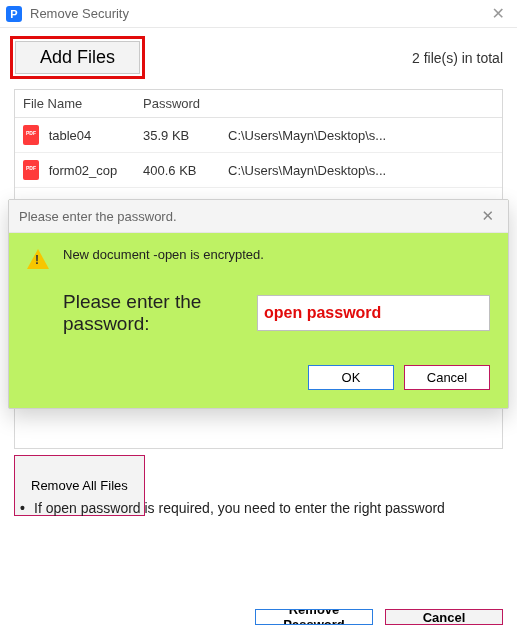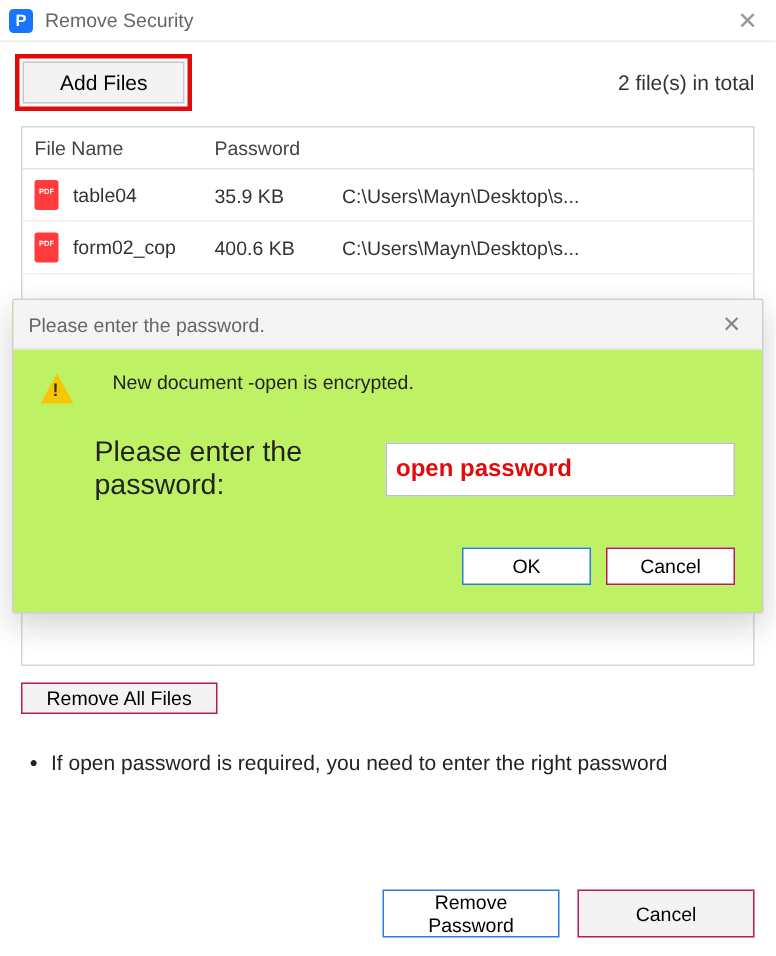--- a/index.html
+++ b/index.html
@@ -44,21 +44,21 @@
     padding: 8px 14px 10px 10px;
   }
   .add-files-wrap {
     border: 3px solid #e20b0b;
     padding: 2px;
   }
   .add-files-btn {
     background: #f3f3f3;
     border: 1px solid #c9c9c9;
     padding: 5px 24px;
-    font-size: 14px;
+    font-size: 18px;
     cursor: default;
   }
   .total { color: #333; font-size: 14px; }
 
   
   .table-wrap {
     margin: 0 14px;
     border: 1px solid #d8d8d8;
     height: 360px;
     position: relative;
@@ -118,21 +118,21 @@
   .modal-title {
     background: #f4f4f4;
     color: #666;
     font-size: 13px;
     padding: 7px 10px;
     display:flex; justify-content:space-between; align-items:center;
     border-bottom:1px solid #e6e6e6;
   }
   .modal-close { color:#888; font-size:15px; padding:0 4px; }
   .modal-body { padding: 14px 18px 18px 18px; }
-  .msgrow { display:flex; align-items:flex-start; gap:26px; margin-bottom:22px; }
+  .msgrow { display:flex; align-items:flex-start; gap:14px; margin-bottom:22px; }
   .warn-icon {
     width:0;height:0;
     border-left:11px solid transparent;
     border-right:11px solid transparent;
     border-bottom:20px solid #f7c600;
     position:relative;
     margin-top:2px;
     flex-shrink:0;
   }
   .warn-icon::after{
@@ -167,42 +167,42 @@
     cursor:default;
     text-align:center;
   }
   .btn.primary { border:1px solid #2a7de1; }
 
   
   .remove-all {
     position:absolute;
     left:14px; top:455px;
   }
-  .remove-all .btn { padding:2px 16px; background:#f3f3f3; }
+  .remove-all .btn { padding:22px 16px; background:#f3f3f3; }
 
   .info {
     position:absolute;
     left:20px; right:14px;
     top:498px;
     font-size:14px;
     color:#222;
     line-height:1.45;
   }
   .info ul { list-style:none; }
   .info li { position:relative; padding-left:14px; margin-bottom:2px; }
   .info li::before{
     content:"•"; position:absolute; left:0; top:0; font-weight:bold;
   }
 
   .footer {
     position:absolute;
     right:14px; bottom:12px;
     display:flex; gap:12px;
   }
-  .footer .btn { width:118px; height:32px; display:flex;align-items:center;justify-content:center; background:#f3f3f3; overflow:hidden;}
+  .footer .btn { width:118px; height:16px; display:flex;align-items:center;justify-content:center; background:#f3f3f3; overflow:hidden;font-weight:bold;}
   .footer .btn.active { border:1px solid #2a7de1; background:#fff;}
 </style>
 </head>
 <body>
 
 <div class="titlebar">
   <div class="logo">P</div>
   <div class="title">Remove Security</div>
   <div class="close">✕</div>
 </div>

